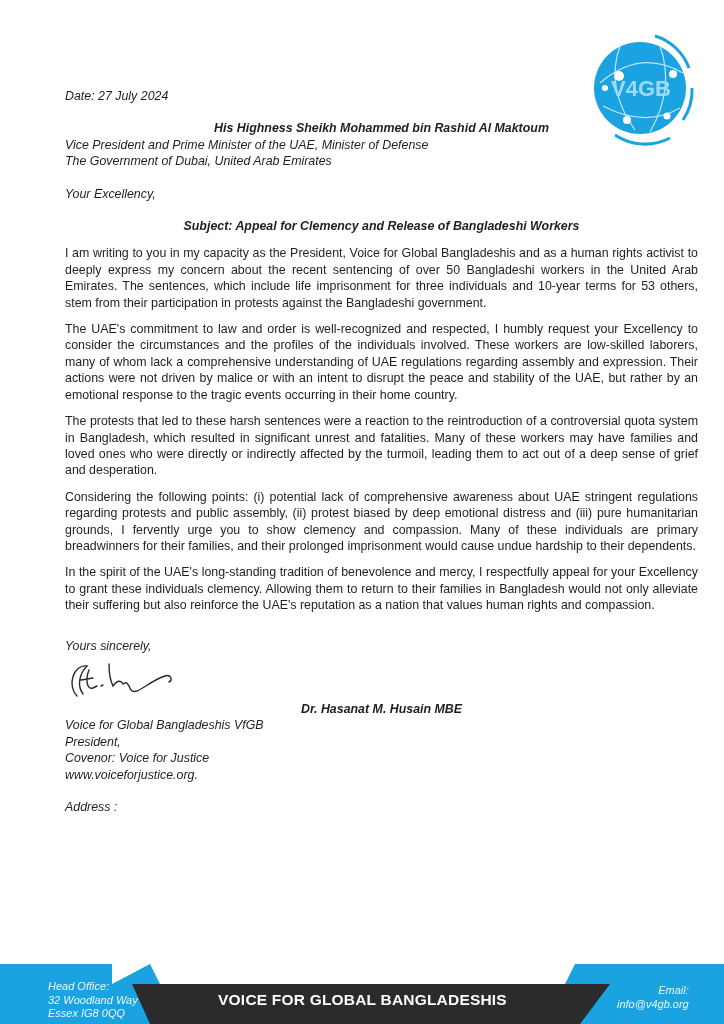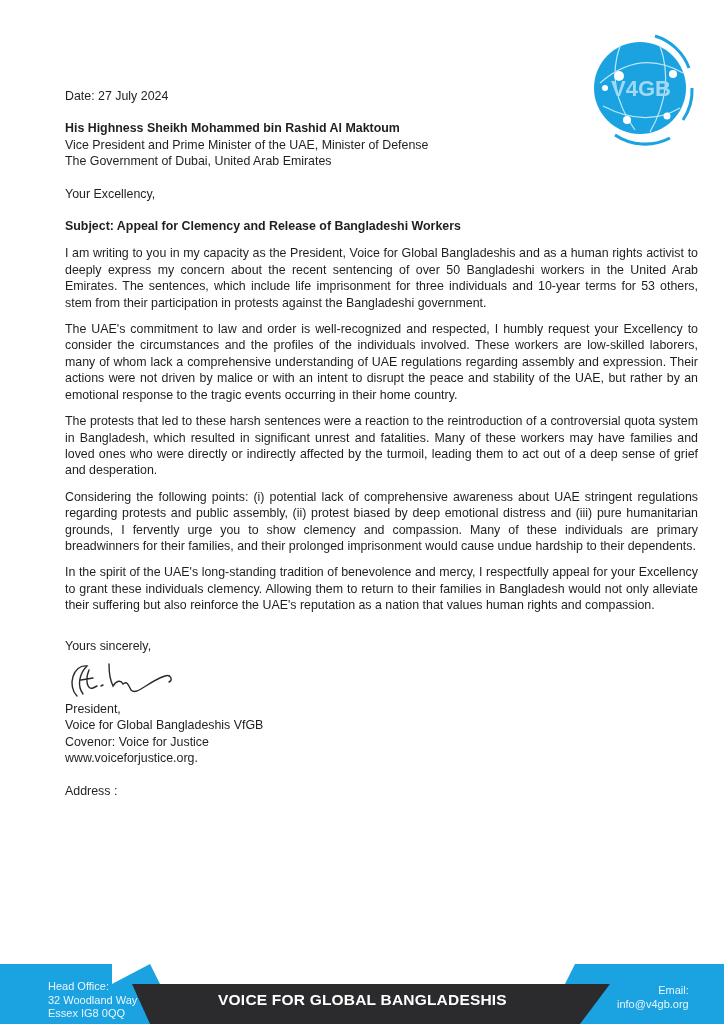--- a/index.html
+++ b/index.html
@@ -3,22 +3,22 @@
 <meta charset="utf-8">
 <style>
   html, body { margin: 0; padding: 0; }
   body {
     width: 724px; height: 1024px; position: relative; overflow: hidden;
     background: #ffffff; color: #1f1f1f;
     font-family: "Liberation Sans", sans-serif;
   }
   .logo { position: absolute; left: 575px; top: 28px; width: 130px; height: 120px; }
   .content { position: absolute; left: 65px; top: 88px; width: 633px; font-size: 12.4px; line-height: 16.4px; }
-  .line { display: block; }
-  .bold { font-weight: bold; }
+  .line { display: block; font-style: italic; }
+  .bold { font-weight: bold; text-align: center; }
   .gap { height: 16px; }
   .para { text-align: justify; margin: 0 0 10px 0; }
   .sig { display: block; width: 110px; height: 45px; margin: 2px 0 0 0; }
   .footer { position: absolute; left: 0; top: 964px; width: 724px; height: 60px; }
   .footer svg { position: absolute; left: 0; top: 0; }
   .f-left { position: absolute; left: 48px; top: 16px; color: #e8f5fc; font-size: 11px; line-height: 13.5px; }
   .f-center { position: absolute; left: 150px; top: 27px; width: 425px; text-align: center; color: #ffffff; font-weight: bold; font-size: 15.5px; letter-spacing: 0.2px; }
   .f-right { position: absolute; left: 617px; top: 20px; color: #e8f5fc; font-size: 11px; line-height: 13.5px; text-align: right; }
 </style>
 </head>
@@ -63,22 +63,23 @@
   <p class="para">I am writing to you in my capacity as the President, Voice for Global Bangladeshis and as a human rights activist to deeply express my concern about the recent sentencing of over 50 Bangladeshi workers in the United Arab Emirates. The sentences, which include life imprisonment for three individuals and 10-year terms for 53 others, stem from their participation in protests against the Bangladeshi government.</p>
   <p class="para">The UAE's commitment to law and order is well-recognized and respected, I humbly request your Excellency to consider the circumstances and the profiles of the individuals involved. These workers are low-skilled laborers, many of whom lack a comprehensive understanding of UAE regulations regarding assembly and expression. Their actions were not driven by malice or with an intent to disrupt the peace and stability of the UAE, but rather by an emotional response to the tragic events occurring in their home country.</p>
   <p class="para">The protests that led to these harsh sentences were a reaction to the reintroduction of a controversial quota system in Bangladesh, which resulted in significant unrest and fatalities. Many of these workers may have families and loved ones who were directly or indirectly affected by the turmoil, leading them to act out of a deep sense of grief and desperation.</p>
   <p class="para">Considering the following points: (i) potential lack of comprehensive awareness about UAE stringent regulations regarding protests and public assembly,  (ii) protest biased by deep emotional distress and (iii) pure humanitarian grounds,  I fervently urge you to show clemency and compassion. Many of these individuals are primary breadwinners for their families, and their prolonged imprisonment would cause undue hardship to their dependents.</p>
   <p class="para">In the spirit of the UAE's long-standing tradition of benevolence and mercy, I respectfully appeal for your Excellency to grant these individuals clemency. Allowing them to return to their families in Bangladesh would not only alleviate their suffering but also reinforce the UAE's reputation as a nation that values human rights and compassion.</p>
   <div style="height:14px"></div>
   <span class="line">Yours sincerely,</span>
   <svg class="sig" viewBox="0 0 110 45">
     <path d="M 12 40 C 2 30, 8 8, 22 10 C 14 18, 12 30, 18 38 M 16 24 L 28 22 M 24 14 C 20 24, 22 34, 28 32 L 32 30 M 36 30 L 38 29 M 44 8 C 44 16, 46 26, 48 30 C 52 24, 56 24, 58 28 C 62 24, 64 30, 66 34 C 72 40, 82 26, 100 20 C 106 18, 108 24, 104 26" fill="none" stroke="#2a2a2a" stroke-width="1.4" stroke-linecap="round"></path>
   </svg>
+  <span class="line bold">Dr. Hasanat M. Husain MBE</span>
+  <span class="line">Voice for Global Bangladeshis VfGB</span>
   <span class="line">President,</span>
-  <span class="line">Voice for Global Bangladeshis VfGB</span>
   <span class="line">Covenor:  Voice for Justice</span>
   <span class="line">www.voiceforjustice.org.</span>
   <div class="gap"></div>
   <span class="line">Address :</span>
 </div>
 
 <div class="footer">
   <svg width="724" height="60" viewBox="0 0 724 60">
     <polygon points="0,0 150,0 180,60 0,60" fill="#1aa3e0"></polygon>
     <polygon points="575,0 724,0 724,60 545,60" fill="#1aa3e0"></polygon>

